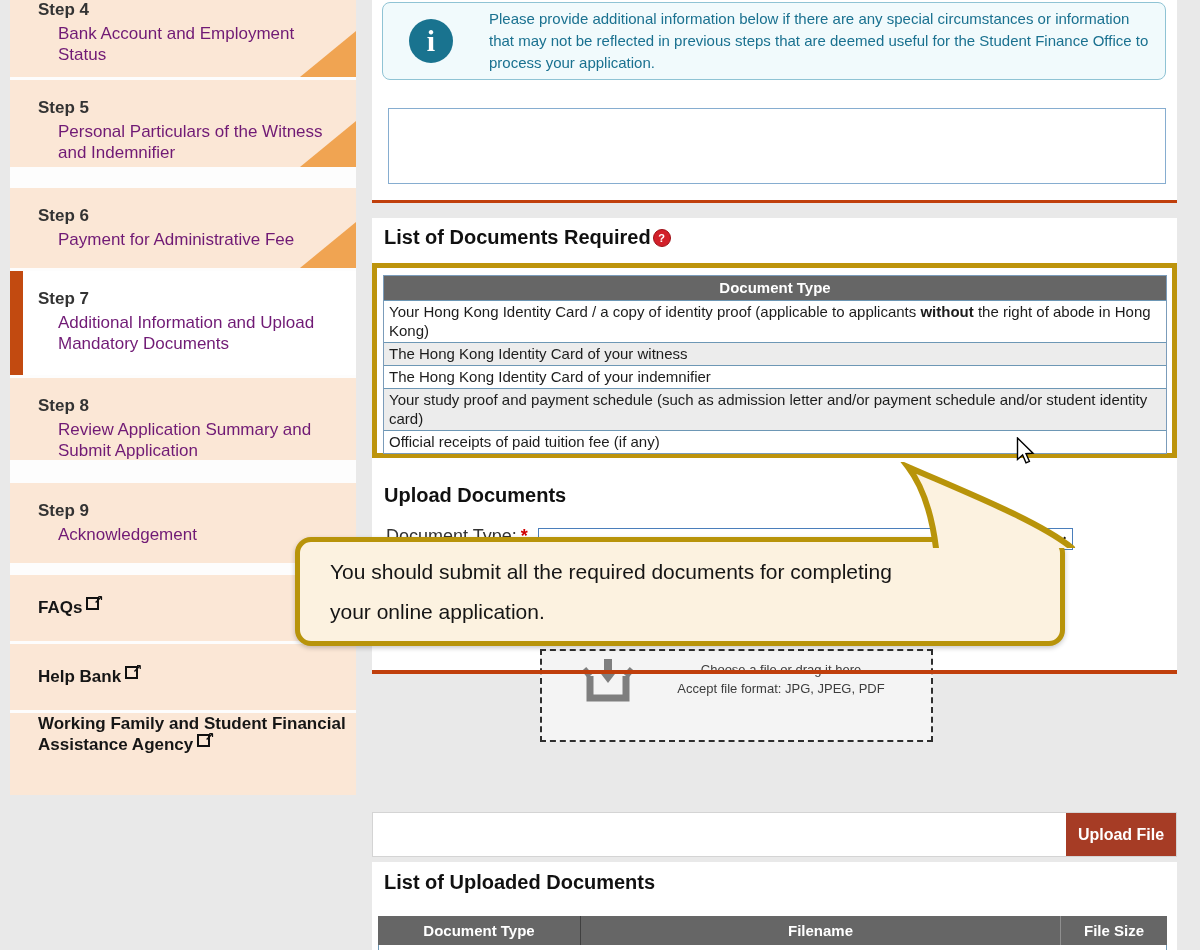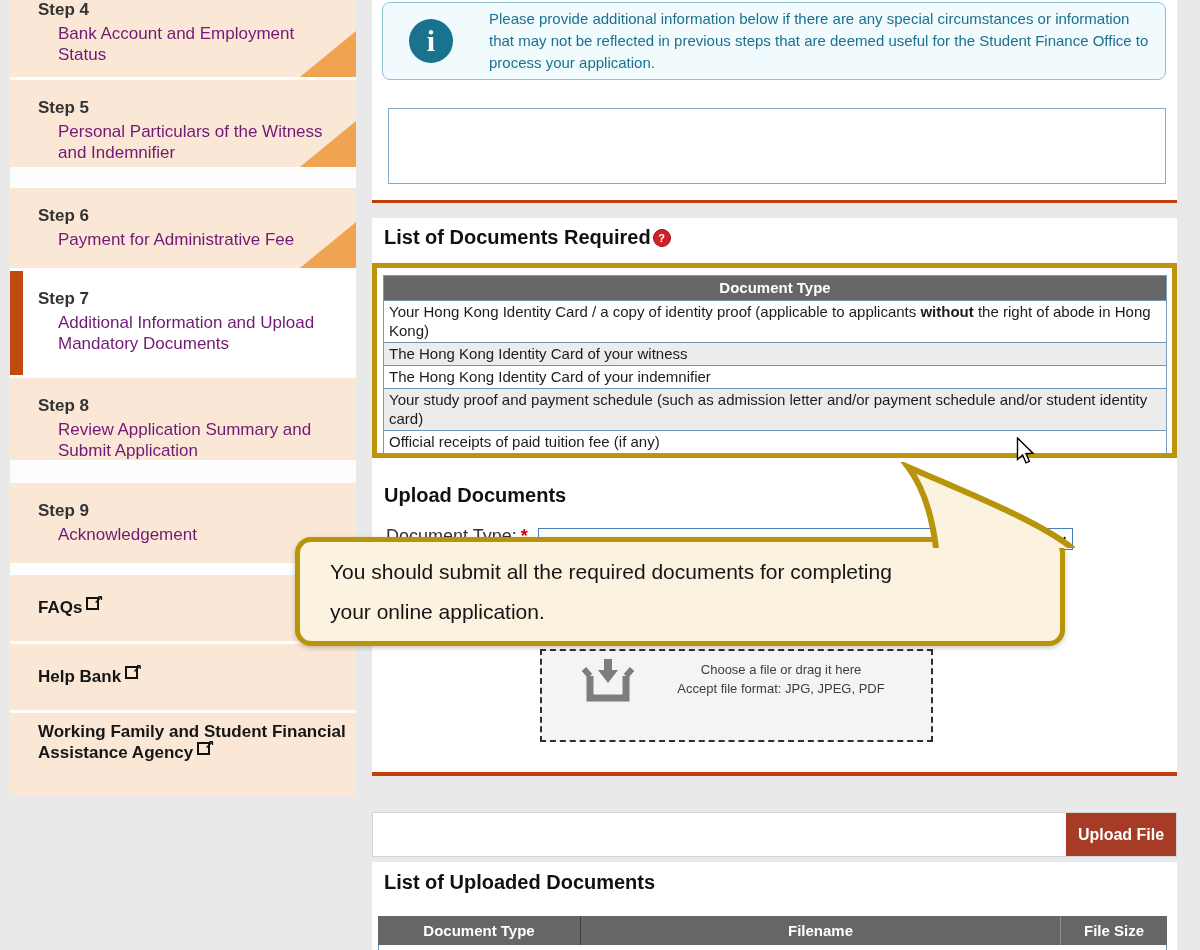--- a/index.html
+++ b/index.html
@@ -20,39 +20,39 @@
   .s7:before{content:"";position:absolute;left:0;top:0;bottom:0;width:13px;background:#c24a10;}
   .s8{top:408px;height:82px;}
   .s9{top:513px;height:80px;}
   .tri{position:absolute;right:0;bottom:0;width:0;height:0;
        border-left:56px solid transparent;border-bottom:46px solid #f0a452;}
   .chk{position:absolute;right:-52px;bottom:-44px;color:#fff;font-size:20px;font-weight:bold;}
   .slink{position:absolute;left:0;width:346px;background:#fbe7d6;box-sizing:border-box;
          font-size:17px;font-weight:bold;color:#161616;padding:22px 0 0 28px;line-height:21px;}
   .lfaqs{top:605px;height:66px;}
   .lhelp{top:674px;height:66px;}
-  .lagency{top:743px;height:82px;padding-top:8px;}
+  .lagency{top:743px;height:82px;padding-top:0;}
   .lagency span.txt{display:inline;max-width:290px;}
   .ext{display:inline-block;width:9px;height:9px;border:2px solid #111;position:relative;
        margin-left:4px;top:-3px;}
   .ext:after{content:"\2197";position:absolute;top:-9px;right:-6px;font-size:12px;font-weight:bold;color:#111;}
 
   
   .panel1{position:absolute;left:372px;top:0;width:805px;height:203px;background:#fff;}
   .infobox{position:absolute;left:10px;top:2px;width:784px;height:78px;background:#f1fafc;
            border:1px solid #8fc3d4;border-radius:8px;box-sizing:border-box;}
   .info-ic{position:absolute;left:26px;top:16px;width:44px;height:44px;border-radius:50%;
            background:#19738f;color:#fff;text-align:center;line-height:44px;
            font-family:"Liberation Serif","DejaVu Serif",serif;font-weight:bold;font-size:30px;}
   .info-tx{position:absolute;left:106px;top:5px;width:660px;font-size:15px;line-height:22px;color:#1a7190;}
   .freeText{position:absolute;left:16px;top:108px;width:778px;height:76px;background:#fff;
             border:1px solid #86add0;box-sizing:border-box;}
   .rule{position:absolute;left:0;bottom:0;width:100%;height:3px;background:#c03f0c;}
 
-  .panel2{position:absolute;left:372px;top:218px;width:805px;height:558px;background:#fff;}
+  .panel2{position:absolute;left:372px;top:218px;width:805px;height:456px;background:#fff;}
   .h1{position:absolute;left:12px;top:8px;font-size:20px;font-weight:bold;color:#111;}
   .helpic{display:inline-block;width:16px;height:16px;border-radius:50%;background:#d2202a;
           border:1px solid #9e1118;color:#fff;font-size:11px;font-weight:bold;text-align:center;
           line-height:16px;vertical-align:2px;margin-left:2px;}
   .goldbox{position:absolute;left:0;top:45px;width:805px;height:195px;border:5px solid #bd940c;
            box-sizing:border-box;}
   .doc-table{margin:7px 5px 0 6px;border:1px solid #7b9cba;}
   .dt-head{background:#666;color:#fff;font-weight:bold;font-size:15px;text-align:center;padding:3px 0 4px;}
   .dt-row{border-top:1px solid #6d97b5;background:#fff;padding:1px 5px 2px;font-size:15px;
           line-height:19px;color:#1c1c1c;}

